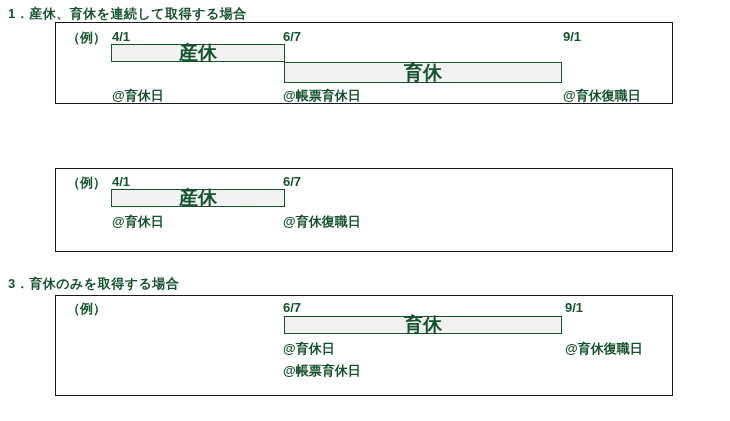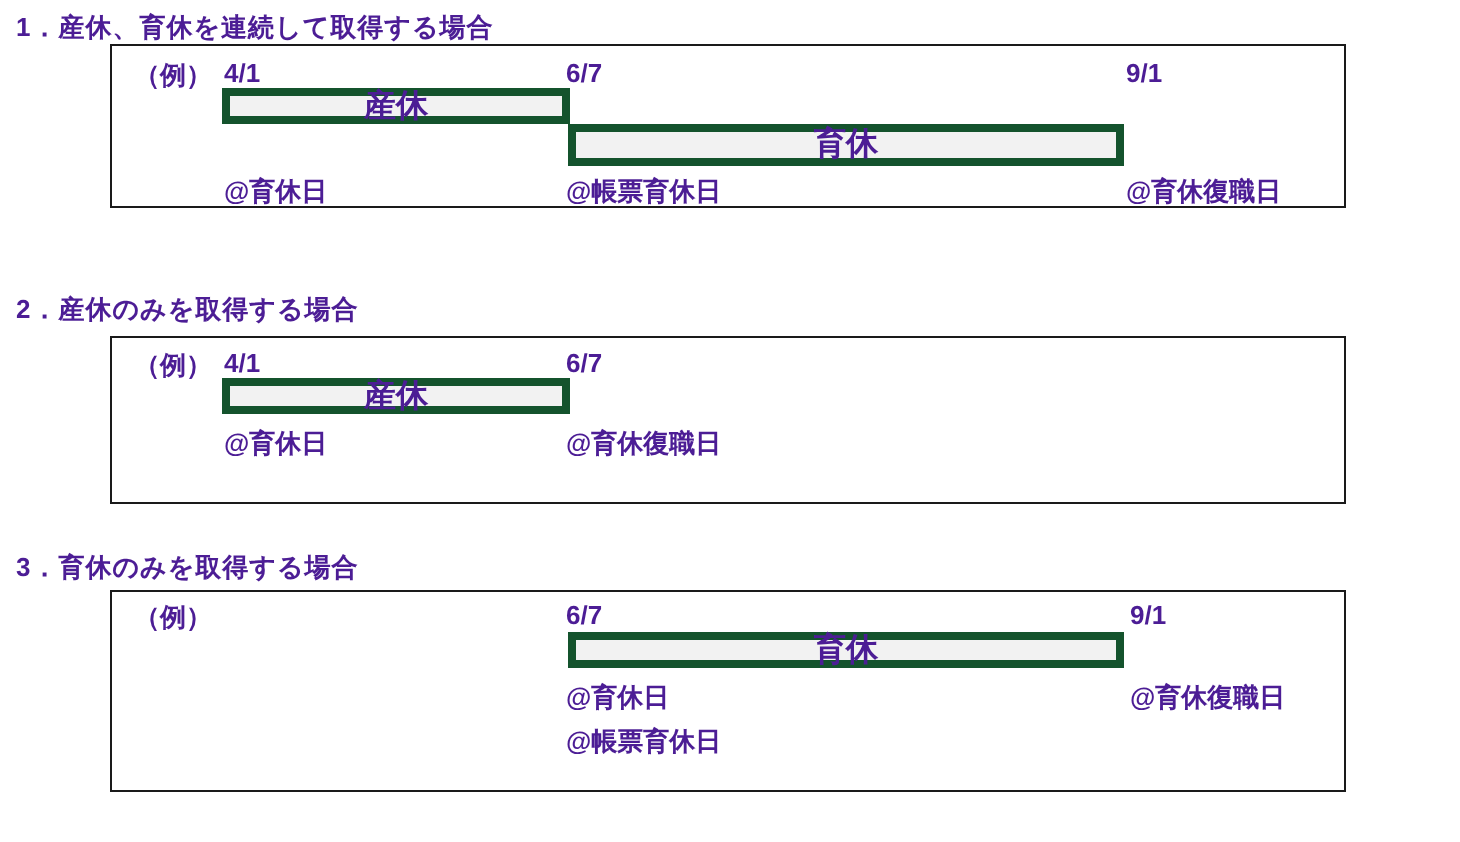--- a/index.html
+++ b/index.html
@@ -5,21 +5,21 @@
   html, body {
     margin: 0;
     padding: 0;
     background: #ffffff;
   }
   .canvas {
     position: relative;
     width: 730px;
     height: 421px;
     background: #ffffff;
-    color: #4c1d95;
+    color: #14532d;
     font-family: "Liberation Sans", "DejaVu Sans", sans-serif;
     font-weight: bold;
     font-size: 13px;
     overflow: hidden;
   }
   .section-title {
     position: absolute;
     white-space: nowrap;
     font-size: 13px;
     letter-spacing: 0.5px;
@@ -32,26 +32,26 @@
     box-sizing: border-box;
   }
   .lbl {
     position: absolute;
     white-space: nowrap;
     font-size: 13px;
   }
   .bar {
     position: absolute;
     background: #f2f2f2;
-    border: 4px solid #14532d;
+    border: 1px solid #14532d;
     box-sizing: border-box;
     display: flex;
     align-items: center;
     justify-content: center;
-    font-size: 16px;
+    font-size: 19px;
     white-space: nowrap;
     text-align: center;
   }
 </style>
 </head>
 <body>
 
 <div class="canvas">
 
   <div class="section-title" style="left:8px; top:5px;">1．産休、育休を連続して取得する場合</div>
@@ -60,21 +60,20 @@
     <span class="lbl" style="left:56px; top:6px;">4/1</span>
     <span class="lbl" style="left:227px; top:6px;">6/7</span>
     <span class="lbl" style="left:507px; top:6px;">9/1</span>
     <div class="bar" style="left:55px; top:21px; width:174px; height:18px;">産休</div>
     <div class="bar" style="left:228px; top:39px; width:278px; height:21px;">育休</div>
     <span class="lbl" style="left:56px; top:64px;">@育休日</span>
     <span class="lbl" style="left:227px; top:64px;">@帳票育休日</span>
     <span class="lbl" style="left:507px; top:64px;">@育休復職日</span>
   </div>
 
-  <div class="section-title" style="left:8px; top:146px;">2．産休のみを取得する場合</div>
   <div class="example-box" style="left:55px; top:168px; height:84px;">
     <span class="lbl" style="left:11px; top:5px;">（例）</span>
     <span class="lbl" style="left:56px; top:5px;">4/1</span>
     <span class="lbl" style="left:227px; top:5px;">6/7</span>
     <div class="bar" style="left:55px; top:20px; width:174px; height:18px;">産休</div>
     <span class="lbl" style="left:56px; top:44px;">@育休日</span>
     <span class="lbl" style="left:227px; top:44px;">@育休復職日</span>
   </div>
 
   <div class="section-title" style="left:8px; top:275px;text-align:center;">3．育休のみを取得する場合</div>

